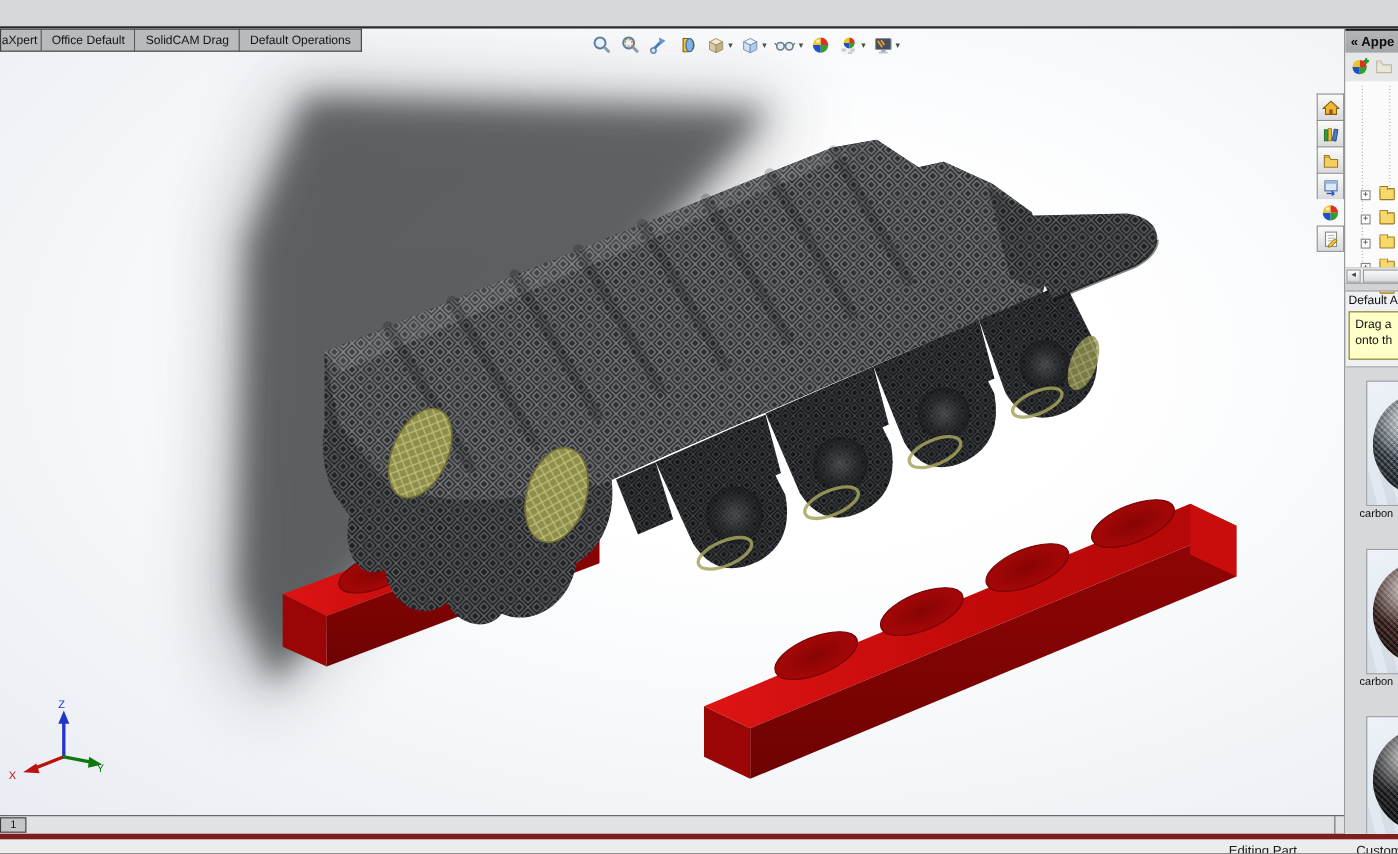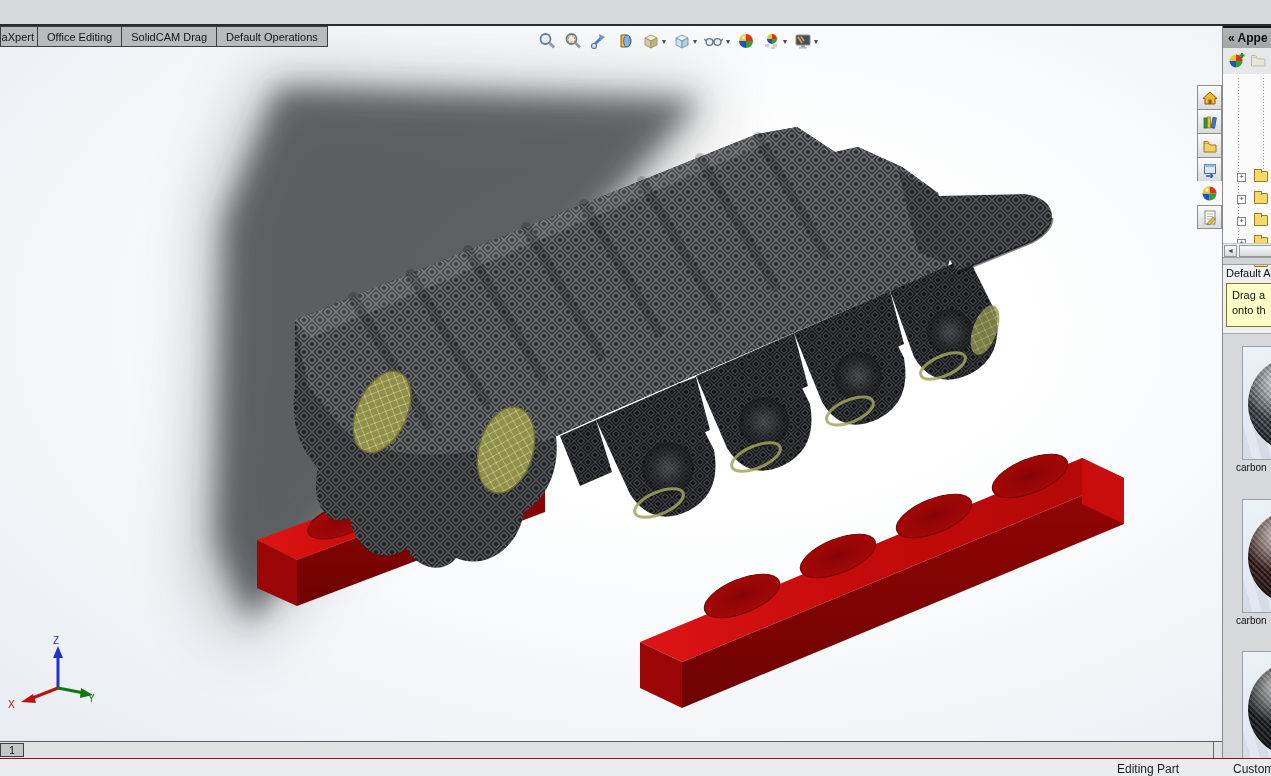--- a/index.html
+++ b/index.html
@@ -23,21 +23,21 @@
   .hud-btn{display:flex;align-items:center;height:24px;padding:1px;cursor:default;}
   .hud-caret{font-size:8px;color:#4a4a4a;margin-left:1px;}
   
   .bottom-frame{position:absolute;left:0;top:741px;width:1271px;height:17px;background:#e1e2e4;
                 border-top:1px solid #5c5c5e;box-sizing:border-box;}
   .model-tab{position:absolute;left:0;top:1px;width:24px;height:14px;background:#c5c6c8;
              border:1px solid #3f3f41;box-sizing:border-box;font-size:10px;color:#111;
              display:flex;align-items:center;justify-content:center;}
   .bf-line{position:absolute;left:1213px;top:0;width:1px;height:16px;background:#6a6a6c;}
   .status-bar{position:absolute;left:0;top:758px;width:1271px;height:18px;background:#ebecee;
-              border-top:1px solid #7f1d1d;box-sizing:border-box;font-size:12px;color:#1c1c1c;}
+              border-top:5px solid #7f1d1d;box-sizing:border-box;font-size:12px;color:#1c1c1c;}
   .status-editing{position:absolute;left:1117px;top:3px;}
   .status-units{position:absolute;left:1233px;top:3px;}
   
   .tp-strip{position:absolute;left:1197px;top:85px;width:25px;z-index:25;}
   .tp-tab{width:25px;height:24px;box-sizing:border-box;border:1px solid #8e8e90;border-bottom:none;
           background:linear-gradient(#fbfbfb,#d9dadc);display:flex;align-items:center;justify-content:center;}
   .tp-tab:last-child{border-bottom:1px solid #8e8e90;}
   .tp-tab.active{background:transparent;border-color:transparent;}
   
   .taskpane{position:absolute;left:1222px;top:26px;width:49px;height:732px;overflow:hidden;
@@ -84,21 +84,21 @@
 </head>
 <body>
 
 <div class="app">
 
   <div class="top-strip"></div>
   <div class="top-divider"></div>
 
   <div class="tab-row">
     <div class="cmd-tab">aXpert</div>
-    <div class="cmd-tab">Office Editing</div>
+    <div class="cmd-tab">Office Default</div>
     <div class="cmd-tab">SolidCAM Drag</div>
     <div class="cmd-tab">Default Operations</div>
   </div>
 
   <div class="canvas">
     <svg class="scene" width="1222" height="715" viewBox="0 26 1222 715">
       <defs>
         <pattern id="cfA" width="16" height="16" patternUnits="userSpaceOnUse">
           <rect width="16" height="16" fill="#212225"></rect>
           <g stroke="#5d5f63" stroke-width="1.3" fill="none">

